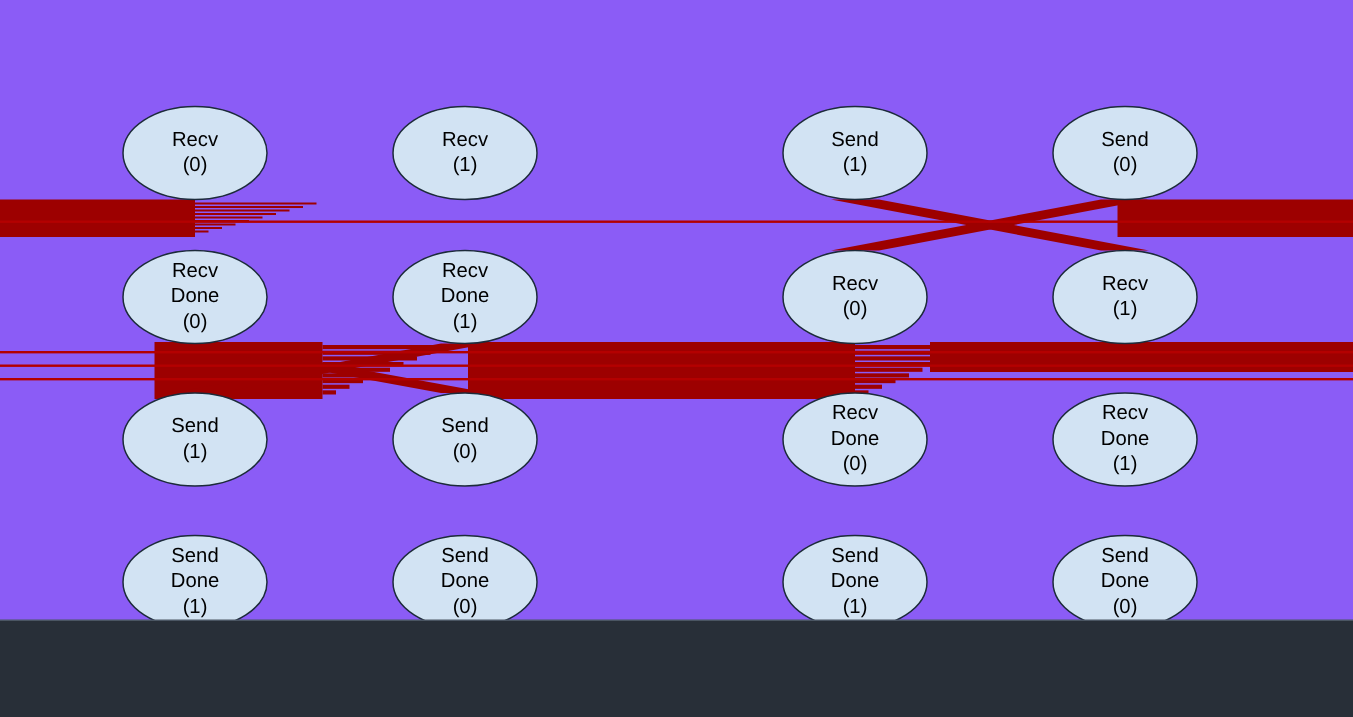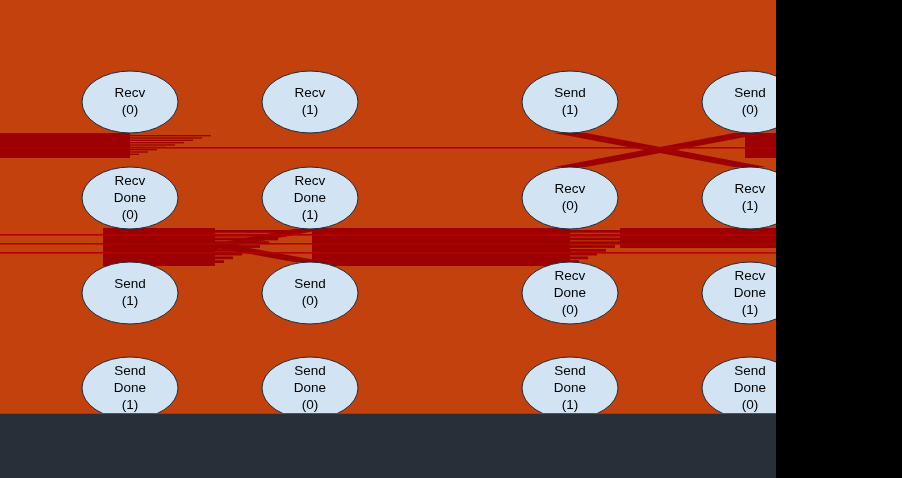--- a/index.html
+++ b/index.html
@@ -1,17 +1,17 @@
 <!DOCTYPE html>
 <html><head>
 <meta charset="utf-8">
 <style>
   html,body{margin:0;padding:0;background:#000;}
   body{font-family:"Liberation Sans",sans-serif;}
-  #stage{position:relative;width:776px;height:478px;background:#c2410c;overflow:hidden;}
+  #stage{position:relative;width:902px;height:478px;background:#8b5cf6;overflow:hidden;}
   #graph{position:absolute;left:0;top:0;width:902px;height:478px;}
   .node-text{
     font-family:"Liberation Sans",sans-serif;
     font-size:13.5px;
     fill:#000000;
     text-anchor:middle;
     dominant-baseline:middle;
   }
   #bottombar{
     position:absolute;left:0;width:902px;

